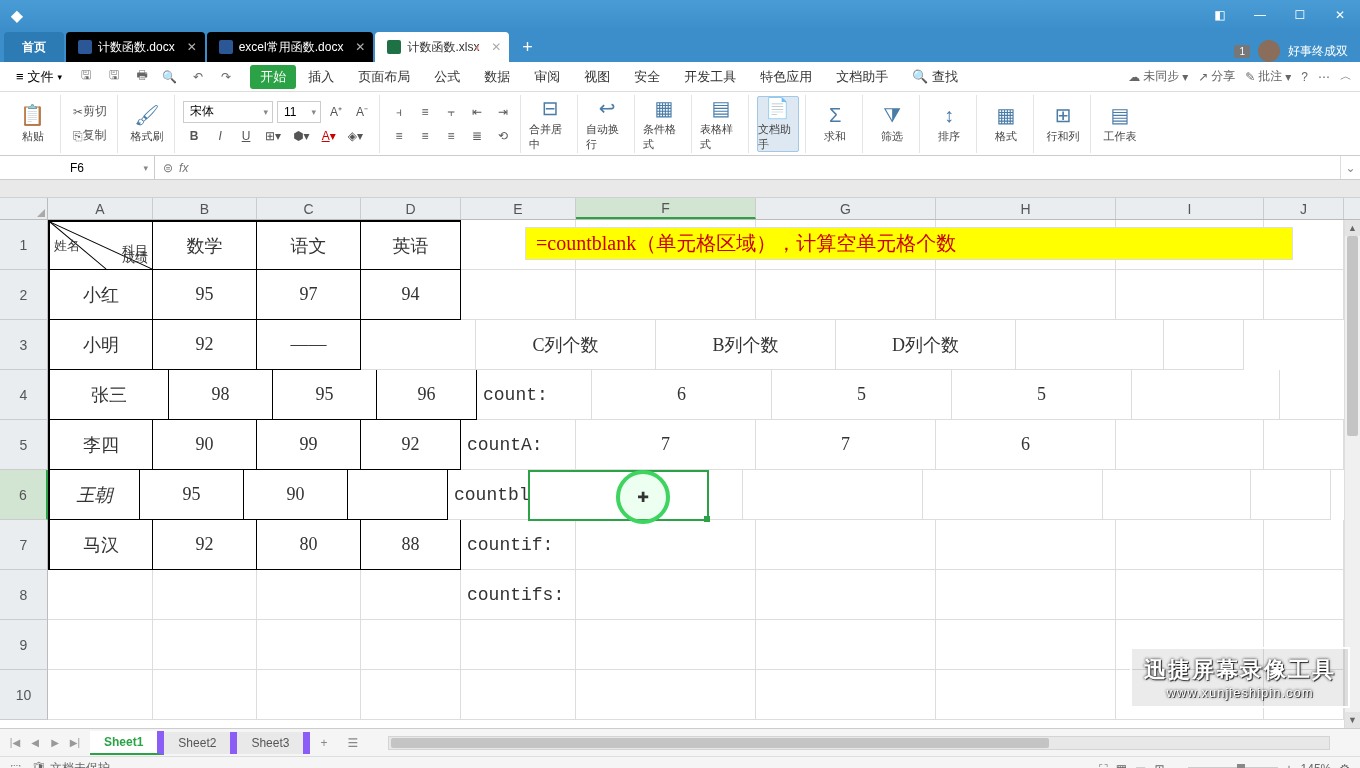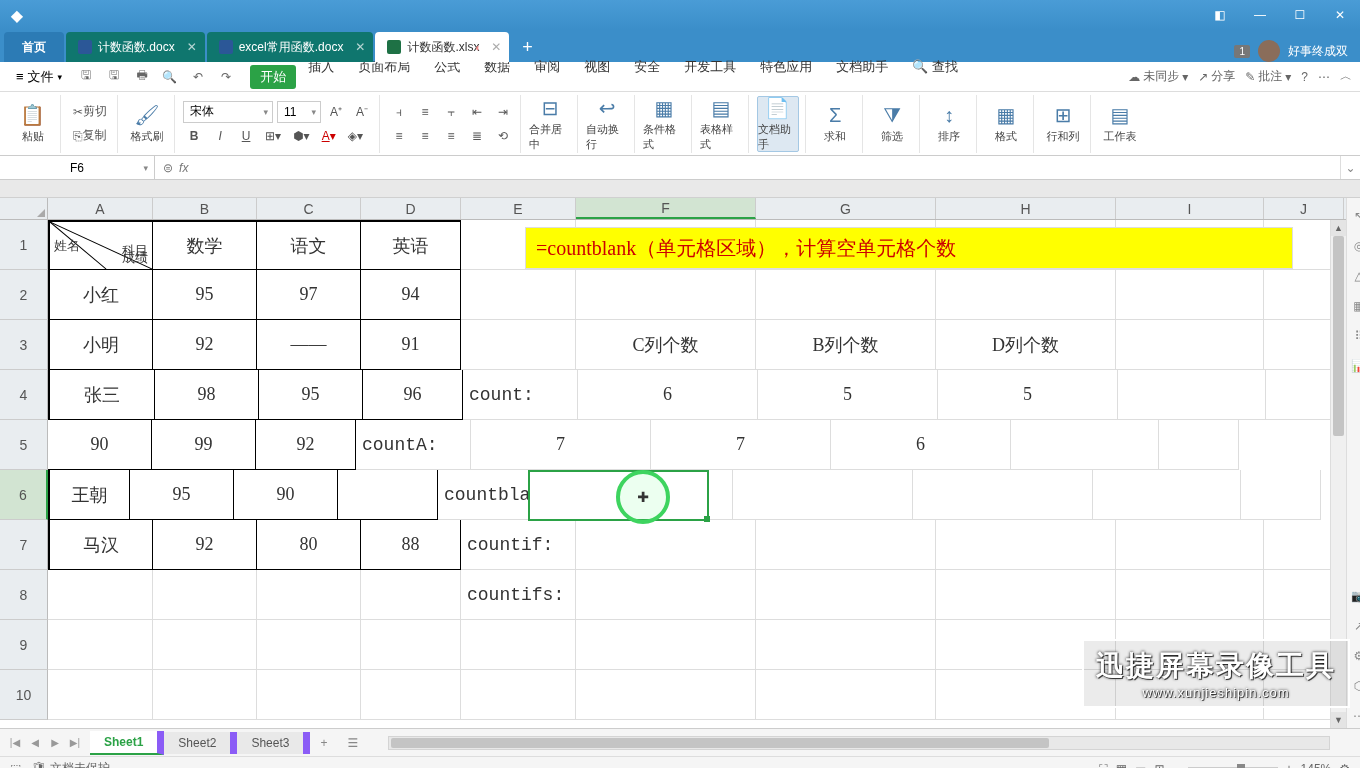--- a/index.html
+++ b/index.html
@@ -8,37 +8,37 @@
 
 .titlebar { height: 30px; background: linear-gradient(#4a9cd6, #3b8ec9); display: flex; align-items: center; color: #fff; }
 .titlebar .logo { width: 34px; height: 30px; display: flex; align-items: center; justify-content: center; font-size: 16px; }
 .win-controls { margin-left: auto; display: flex; }
 .win-controls div { width: 40px; height: 30px; display: flex; align-items: center; justify-content: center; font-size: 12px; }
 
 
 .tabbar { height: 32px; background: #3b8ec9; display: flex; align-items: flex-end; padding-left: 4px; }
 .tab { height: 30px; padding: 0 30px 0 12px; display: flex; align-items: center; color: #fff; font-size: 12px; position: relative; border-radius: 4px 4px 0 0; margin-right: 2px; min-width: 90px; }
 .tab.home { background: #2c7bb5; font-weight: bold; min-width: 50px; padding: 0 18px; justify-content: center; }
-.tab.doc { background: #0f766e; }
+.tab.doc { background: #000000; }
 .tab.active { background: #fff; color: #333; }
 .tab .tab-icon { width: 14px; height: 14px; margin-right: 6px; border-radius: 2px; display: inline-block; }
 .tab .close { position: absolute; right: 8px; font-size: 12px; opacity: .7; }
 .tab-add { width: 32px; height: 30px; display: flex; align-items: center; justify-content: center; color: #fff; font-size: 18px; }
 .userinfo { margin-left: auto; display: flex; align-items: center; color: #fff; padding-right: 12px; gap: 8px; }
 .userinfo .badge { background: #777; color: #fff; font-size: 10px; padding: 1px 5px; border-radius: 2px; }
 .userinfo .avatar { width: 22px; height: 22px; border-radius: 50%; background: #8a6d5a; }
 
 
 .menubar { height: 30px; background: #fff; border-bottom: 1px solid #ddd; display: flex; align-items: center; padding: 0 8px; gap: 4px; }
 .menubar .file-btn { display: flex; align-items: center; gap: 4px; padding: 2px 8px; font-size: 13px; }
 .qat { display: flex; gap: 4px; align-items: center; }
 .qat-btn { width: 24px; height: 22px; display: flex; align-items: center; justify-content: center; color: #666; border-radius: 2px; }
 .menu-tabs { display: flex; margin-left: 8px; }
 .menu-tab { padding: 6px 12px; font-size: 13px; color: #333; }
-.menu-tab.active { background: #2ba246; color: #fff; border-radius: 3px; padding: 3px 10px; margin: 13px 0; }
+.menu-tab.active { background: #2ba246; color: #fff; border-radius: 3px; padding: 3px 10px; margin: 3px 0; }
 .right-actions { margin-left: auto; display: flex; align-items: center; gap: 10px; color: #666; }
 .right-actions span { display: flex; align-items: center; gap: 3px; }
 
 
 .ribbon { height: 64px; background: #fff; border-bottom: 1px solid #ccc; display: flex; align-items: center; padding: 2px 6px; gap: 2px; }
 .ribbon-group { display: flex; flex-direction: column; gap: 2px; border-right: 1px solid #e5e5e5; padding: 0 6px; height: 58px; justify-content: center; }
 .ribbon-group.tall { align-items: center; }
 .ribbon-row { display: flex; gap: 4px; align-items: center; }
 .rbtn { height: 22px; padding: 0 4px; display: flex; align-items: center; justify-content: center; color: #555; font-size: 12px; border-radius: 2px; min-width: 22px; }
 .big-btn { width: 42px; height: 56px; display: flex; flex-direction: column; align-items: center; justify-content: center; font-size: 11px; color: #444; border-radius: 2px; gap: 2px; }
@@ -71,21 +71,21 @@
 .grid-body { flex: 1; overflow: hidden; position: relative; }
 .grid-rows { display: flex; flex-direction: column; }
 .grid-row { display: flex; height: 50px; }
 .row-h { width: 48px; border-right: 1px solid #bbb; border-bottom: 1px solid #ccc; background: #e9edf0; display: flex; align-items: center; justify-content: center; font-size: 14px; color: #555; flex-shrink: 0; }
 .row-h.sel { background: #d2e4d2; border-right: 2px solid #2ba246; }
 .cell { border-right: 1px solid #ddd; border-bottom: 1px solid #ddd; display: flex; align-items: center; justify-content: center; font-size: 18px; color: #333; flex-shrink: 0; font-family: "SimSun", serif; background: #fff; position: relative; overflow: visible; }
 .cell.jl { justify-content: flex-start; padding-left: 6px; font-family: "Courier New", monospace; font-size: 18px; }
 .tbl-cell { border-right: 1px solid #000 !important; border-bottom: 1px solid #000 !important; }
 
 
-.yellow-note { position: absolute; left: 525px; top: 7px; width: 768px; height: 42px; background: #ffff00; border: 1px solid #ddd; display: flex; align-items: center; padding-left: 10px; font-size: 20px; color: #c00; font-family: "SimSun", serif; z-index: 2; }
+.yellow-note { position: absolute; left: 525px; top: 7px; width: 768px; height: 33px; background: #ffff00; border: 1px solid #ddd; display: flex; align-items: center; padding-left: 10px; font-size: 20px; color: #c00; font-family: "SimSun", serif; z-index: 2; }
 
 
 .active-cell { position: absolute; border: 2px solid #2ba246; background: #fff; z-index: 3; pointer-events: none; }
 .active-cell::after { content: ""; position: absolute; right: -3px; bottom: -3px; width: 6px; height: 6px; background: #2ba246; }
 
 
 .cursor-ind { position: absolute; width: 54px; height: 54px; border: 4px solid #3ed45f; border-radius: 50%; z-index: 10; pointer-events: none; display: flex; align-items: center; justify-content: center; background: rgba(100,255,130,.12); }
 .cursor-ind::after { content: "✚"; font-size: 14px; color: #333; }
 
 
@@ -109,21 +109,21 @@
 .hscroll-area .thumb { position: absolute; left: 2px; top: 1px; bottom: 1px; width: 70%; background: #c4c4c4; border-radius: 2px; }
 
 
 .statusbar { height: 24px; background: #f5f5f5; border-top: 1px solid #ddd; display: flex; align-items: center; padding: 0 10px; font-size: 12px; color: #666; }
 .statusbar .right { margin-left: auto; display: flex; align-items: center; gap: 8px; }
 .zoom-slider { width: 90px; height: 4px; background: #ccc; position: relative; }
 .zoom-slider::after { content: ""; position: absolute; left: 55%; top: -3px; width: 8px; height: 10px; background: #888; }
 
 
 .watermark { position: absolute; right: 10px; bottom: 60px; z-index: 50; color: #fff; text-shadow: 0 0 3px #000, 1px 1px 0 #555; font-family: "Microsoft YaHei"; text-align: center; border: 2px solid #fff; padding: 6px 12px; background: rgba(120,120,120,.15); }
-.watermark .l1 { font-size: 28px; font-weight: bold; letter-spacing: 2px; }
+.watermark .l1 { font-size: 22px; font-weight: bold; letter-spacing: 2px; }
 .watermark .l2 { font-size: 13px; letter-spacing: 1px; }
 
 
 .diag-cell { position: relative; }
 .diag-cell svg { position: absolute; inset: 0; width: 100%; height: 100%; }
 .diag-t1 { position: absolute; right: 4px; top: 20px; font-size: 13px; }
 .diag-t2 { position: absolute; left: 4px; bottom: 14px; font-size: 13px; }
 .diag-t3 { position: absolute; right: 4px; bottom: 2px; font-size: 13px; }
 </style>
 </head>
@@ -392,56 +392,56 @@
             <div class="cell " style="width: 180px;"></div>
             <div class="cell " style="width: 180px;"></div>
             <div class="cell " style="width: 148px;"></div>
             <div class="cell " style="width: 80px;"></div>
           </div>
           <div class="grid-row" style="height: 50px;">
             <div class="row-h">3</div>
             <div class="cell tbl-cell" style="width: 105px; border-left: 2px solid rgb(0, 0, 0);">小明</div>
             <div class="cell tbl-cell" style="width: 104px;">92</div>
             <div class="cell tbl-cell" style="width: 104px;">——</div>
-            <div class="cell tbl-cell" style="width: 100px; border-right: 2px solid rgb(0, 0, 0);">91</div>
             <div class="cell jl" style="width: 115px;"></div>
             <div class="cell " style="width: 180px;">C列个数</div>
             <div class="cell " style="width: 180px;">B列个数</div>
             <div class="cell " style="width: 180px;">D列个数</div>
             <div class="cell " style="width: 148px;"></div>
             <div class="cell " style="width: 80px;"></div>
           </div>
           <div class="grid-row" style="height: 50px;">
             <div class="row-h">4</div>
-            <div class="cell tbl-cell" style="width: 107px; border-left: 2px solid rgb(0, 0, 0);">张三</div>
+            <div class="cell tbl-cell" style="width: 121px; border-left: 2px solid rgb(0, 0, 0);">张三</div>
             <div class="cell tbl-cell" style="width: 104px;">98</div>
             <div class="cell tbl-cell" style="width: 104px;">95</div>
             <div class="cell tbl-cell" style="width: 100px; border-right: 2px solid rgb(0, 0, 0);">96</div>
             <div class="cell jl" style="width: 115px;">count:</div>
             <div class="cell " style="width: 180px;">6</div>
             <div class="cell " style="width: 180px;">5</div>
             <div class="cell " style="width: 180px;">5</div>
             <div class="cell " style="width: 148px;"></div>
             <div class="cell " style="width: 80px;"></div>
           </div>
           <div class="grid-row" style="height: 50px;">
             <div class="row-h">5</div>
+            <div class="cell tbl-cell" style="width: 105px; border-left: 2px solid rgb(0, 0, 0);">李四</div>
             <div class="cell tbl-cell" style="width: 104px;">90</div>
             <div class="cell tbl-cell" style="width: 104px;">99</div>
             <div class="cell tbl-cell" style="width: 100px; border-right: 2px solid rgb(0, 0, 0);">92</div>
             <div class="cell jl" style="width: 115px;">countA:</div>
             <div class="cell " style="width: 180px;">7</div>
             <div class="cell " style="width: 180px;">7</div>
             <div class="cell " style="width: 180px;">6</div>
             <div class="cell " style="width: 148px;"></div>
             <div class="cell " style="width: 80px;"></div>
           </div>
           <div class="grid-row" style="height: 50px;">
             <div class="row-h sel">6</div>
-            <div class="cell tbl-cell" style="width: 82px; border-left: 2px solid rgb(0, 0, 0);">王朝</div>
+            <div class="cell tbl-cell" style="width: 92px; border-left: 2px solid rgb(0, 0, 0); font-style: italic;">王朝</div>
             <div class="cell tbl-cell" style="width: 104px;">95</div>
             <div class="cell tbl-cell" style="width: 104px;">90</div>
             <div class="cell tbl-cell" style="width: 100px; border-right: 2px solid rgb(0, 0, 0);"></div>
             <div class="cell jl" style="width: 115px;">countblank:</div>
             <div class="cell " style="width: 180px;"></div>
             <div class="cell " style="width: 180px;"></div>
             <div class="cell " style="width: 180px;"></div>
             <div class="cell " style="width: 148px;"></div>
             <div class="cell " style="width: 80px;"></div>
           </div>

